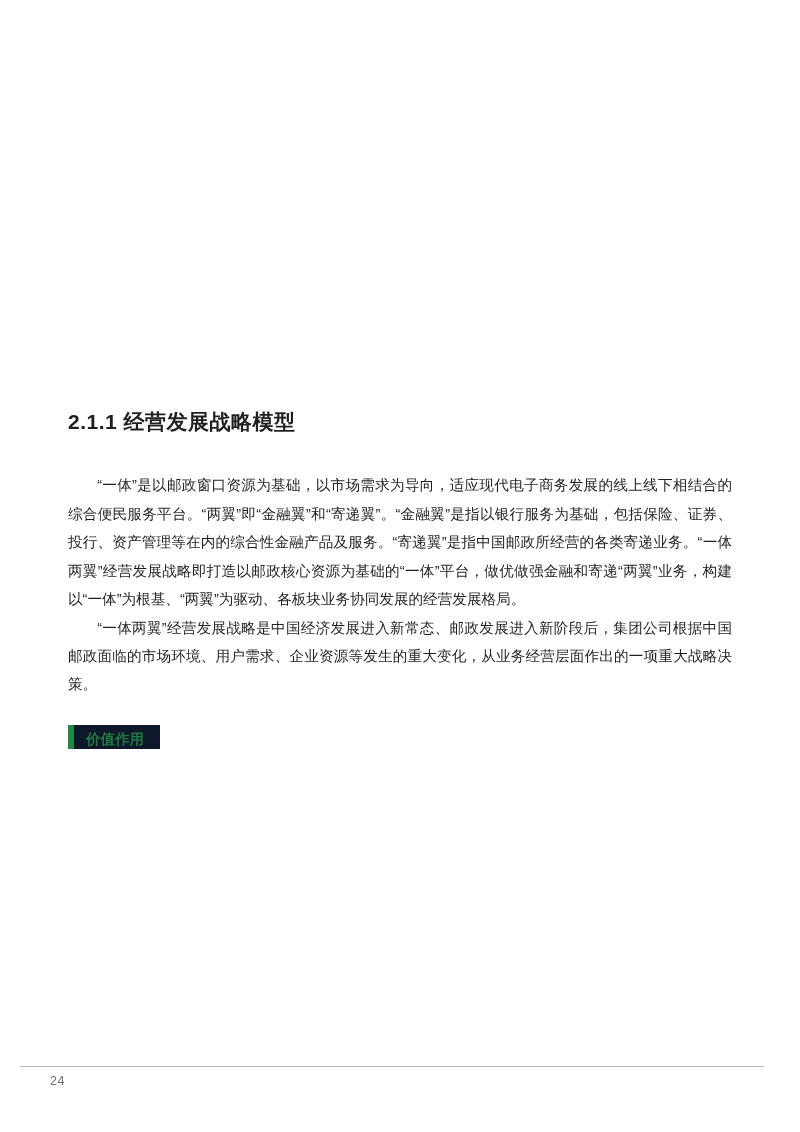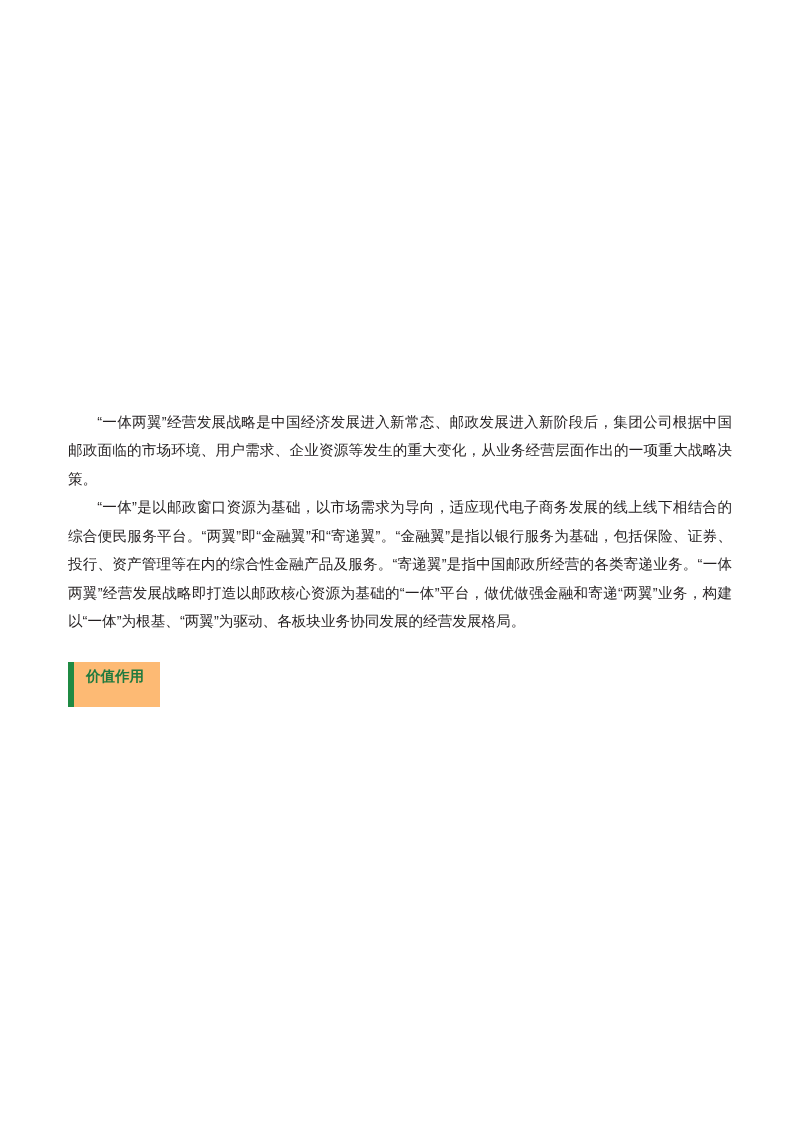--- a/index.html
+++ b/index.html
@@ -50,22 +50,22 @@
   }
 
   .body-para + .body-para {
     margin-top: 0px;
   }
 
   .label-tag {
     display: inline-block;
     margin: 26px 0 14px 0;
     position: relative;
-    padding: 5px 16px 22px 16px;
-    background: #fdba74;
+    padding: 5px 16px 0 16px;
+    background: #0f172a;
     color: #1f7a3e;
     font-size: 14.5px;
     font-weight: 700;
     line-height: 1.3;
   }
   .label-tag::before {
     content: "";
     position: absolute;
     left: 0;
     top: 0;
@@ -103,26 +103,31 @@
     letter-spacing: 0.5px;
   }
 </style>
 </head>
 <body>
 
 <div class="page">
 
   <div class="content">
 
+    <h2 class="section-heading">2.1.1 经营发展战略模型</h2>
+
+    <p class="body-para">“一体”是以邮政窗口资源为基础，以市场需求为导向，适应现代电子商务发展的线上线下相结合的综合便民服务平台。“两翼”即“金融翼”和“寄递翼”。“金融翼”是指以银行服务为基础，包括保险、证券、投行、资产管理等在内的综合性金融产品及服务。“寄递翼”是指中国邮政所经营的各类寄递业务。“一体两翼”经营发展战略即打造以邮政核心资源为基础的“一体”平台，做优做强金融和寄递“两翼”业务，构建以“一体”为根基、“两翼”为驱动、各板块业务协同发展的经营发展格局。</p>
 
     <p class="body-para">“一体两翼”经营发展战略是中国经济发展进入新常态、邮政发展进入新阶段后，集团公司根据中国邮政面临的市场环境、用户需求、企业资源等发生的重大变化，从业务经营层面作出的一项重大战略决策。</p>
-
-    <p class="body-para">“一体”是以邮政窗口资源为基础，以市场需求为导向，适应现代电子商务发展的线上线下相结合的综合便民服务平台。“两翼”即“金融翼”和“寄递翼”。“金融翼”是指以银行服务为基础，包括保险、证券、投行、资产管理等在内的综合性金融产品及服务。“寄递翼”是指中国邮政所经营的各类寄递业务。“一体两翼”经营发展战略即打造以邮政核心资源为基础的“一体”平台，做优做强金融和寄递“两翼”业务，构建以“一体”为根基、“两翼”为驱动、各板块业务协同发展的经营发展格局。</p>
 
     <div class="label-tag">
       <span class="tag-inner">价值作用</span>
     </div>
 
 
   </div>
 
+  <div class="footer">
+    <div class="footer-rule"></div>
+    <div class="page-number">24</div>
+  </div>
 
 </div>
 
 </body></html>

